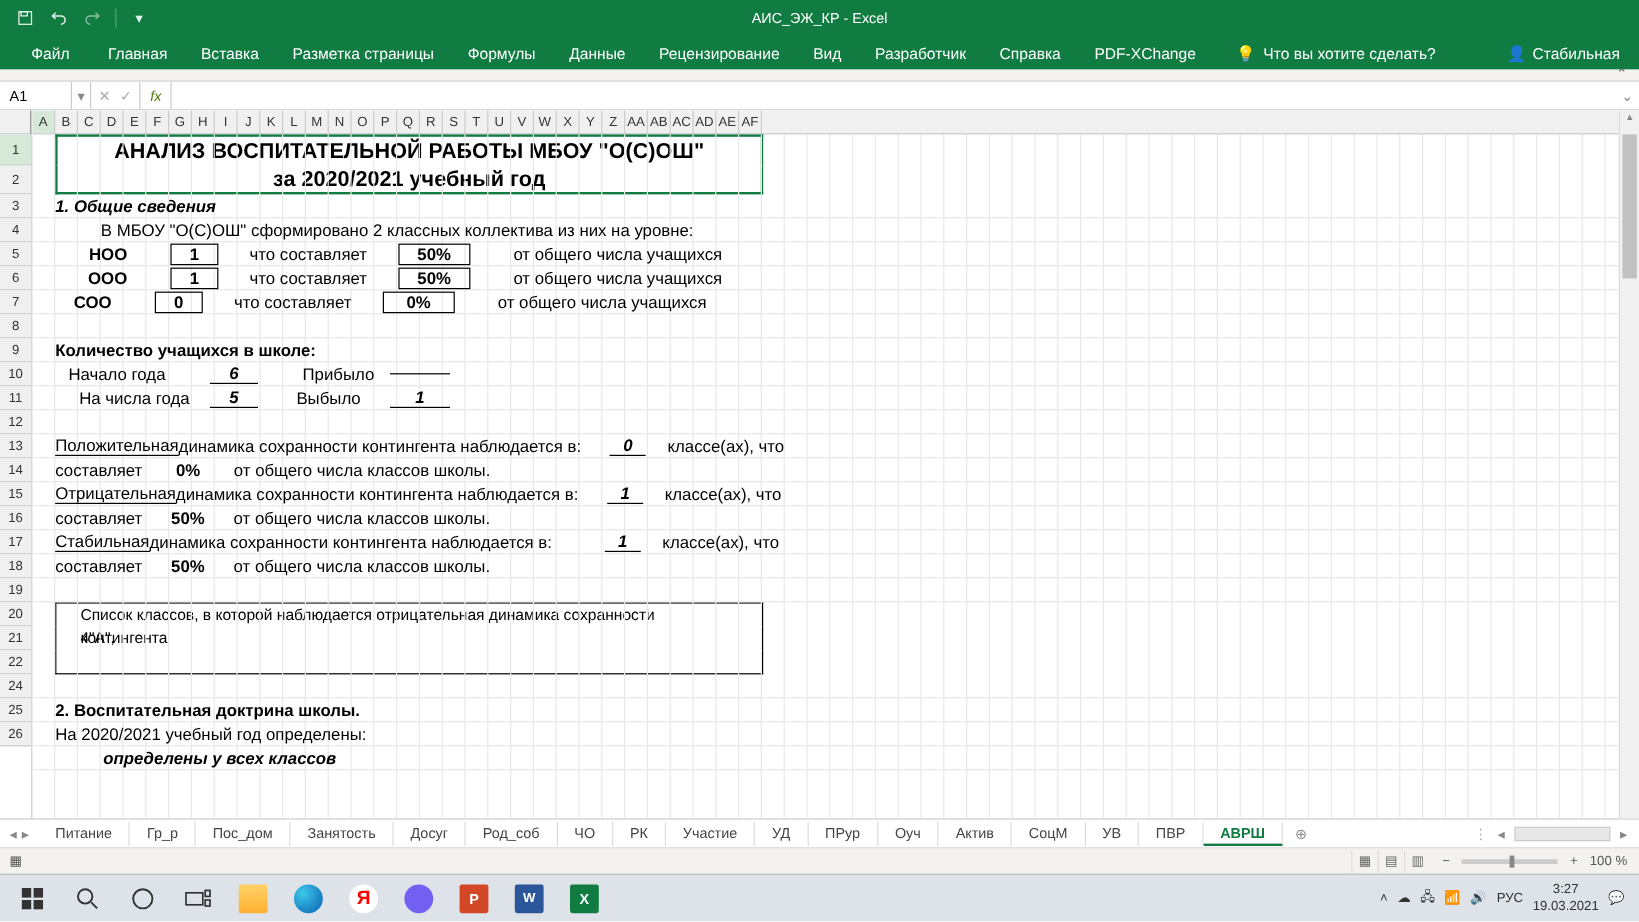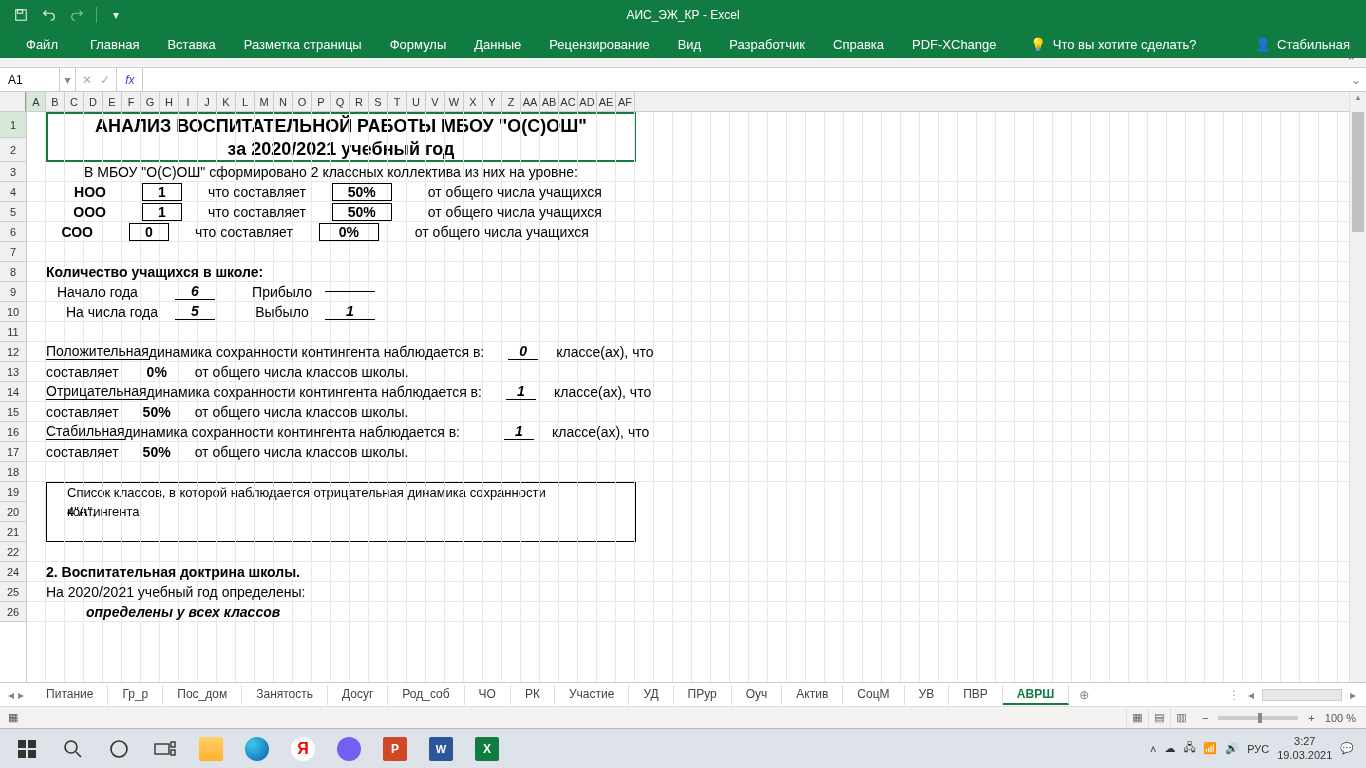--- a/index.html
+++ b/index.html
@@ -25,21 +25,21 @@
 
 
 .ribbon-strip { height: 10px; background: #f3f2f1; border-bottom: 1px solid #d4d4d4; position: relative; }
 .ribbon-strip::after { content: "⌃"; position: absolute; right: 10px; top: -3px; font-size: 11px; color: #666; }
 
 
 .formula-bar { height: 24px; background: #fff; border-bottom: 1px solid #ccc; display: flex; align-items: center; font-size: 12px; }
 .name-box { width: 60px; padding-left: 8px; border-right: 1px solid #ccc; height: 100%; display: flex; align-items: center; }
 .name-dd { width: 16px; display: flex; justify-content: center; color: #888; border-right: 1px solid #ccc; height: 100%; align-items: center; }
 .fx-btns { display: flex; height: 100%; align-items: center; padding: 0 6px; border-right: 1px solid #ccc; gap: 8px; color: #aaa; }
-.fx-label { padding: 0 8px; font-style: italic; color: #6d28d9; border-right: 1px solid #ccc; height: 100%; display: flex; align-items: center; }
+.fx-label { padding: 0 8px; font-style: italic; color: #4d7c0f; border-right: 1px solid #ccc; height: 100%; display: flex; align-items: center; }
 .formula-input { flex: 1; padding-left: 6px; }
 .formula-expand { width: 20px; text-align: center; color: #888; }
 
 
 .grid-area { height: 590px; background: #fff; display: flex; }
 .row-headers { width: 27px; border-right: 1px solid #ccc; }
 .corner { height: 20px; background: #f0f0f0; border-bottom: 1px solid #ccc; border-right: 1px solid #999;}
 .row-h { height: 20px; font-size: 11px; color: #333; text-align: center; background: #f0f0f0; border-bottom: 1px solid #ccc; line-height: 20px; }
 
 .col-area { flex: 1; overflow: hidden; position: relative; }
@@ -295,20 +295,23 @@
           <div class="grid-col"></div>
           <div class="grid-col"></div>
           <div class="grid-col"></div>
           <div class="grid-col"></div>
           <div class="grid-col"></div>
           <div class="grid-col"></div>
         </div>
       <div class="r1">АНАЛИЗ ВОСПИТАТЕЛЬНОЙ РАБОТЫ МБОУ "О(С)ОШ"</div>
       <div class="r2">за 2020/2021 учебный год</div>
       <div class="sheet-row">
+          <div class="content italic-bold">1. Общие сведения</div>
+        </div>
+      <div class="sheet-row">
           <div class="content" style="left:57px">В МБОУ "О(С)ОШ" сформировано 2 классных коллектива из них на уровне:</div>
         </div>
       <div class="sheet-row">
           <div class="content" style="left:19px">
         <span class="lab-r">НОО</span>
         <span style="display:inline-block;width:28px"></span>
         <span class="box-val">1</span>
         <span style="display:inline-block;width:18px"></span>
         <span>что составляет</span>
         <span style="display:inline-block;width:18px"></span>
@@ -354,21 +357,21 @@
         <span style="display:inline-block;width:24px"></span>
         <span style="display:inline-block;width:70px;text-align:center">Прибыло</span>
         <span class="box-val-u" style="font-style:italic;min-width:50px"></span>
       </div>
         </div>
       <div class="sheet-row">
           <div class="content" style="left:30px">
         <span style="display:inline-block;width:110px;text-align:center">На числа года</span>
         <span class="box-val-u" style="font-style:italic">5</span>
         <span style="display:inline-block;width:24px"></span>
-        <span style="display:inline-block;width:70px;text-align:center">Выбыло</span>
+        <span style="display:inline-block;width:70px;">Выбыло</span>
         <span class="box-val-u" style="font-style:italic;min-width:50px">1</span>
       </div>
         </div>
       <div class="sheet-row"></div>
       <div class="sheet-row">
           <div class="content">
         <span class="und">Положительная</span>
         <span> динамика сохранности контингента наблюдается в:</span>
         <span style="display:inline-block;width:16px"></span>
         <span class="box-val-u" style="font-style:italic;min-width:30px">0</span>

